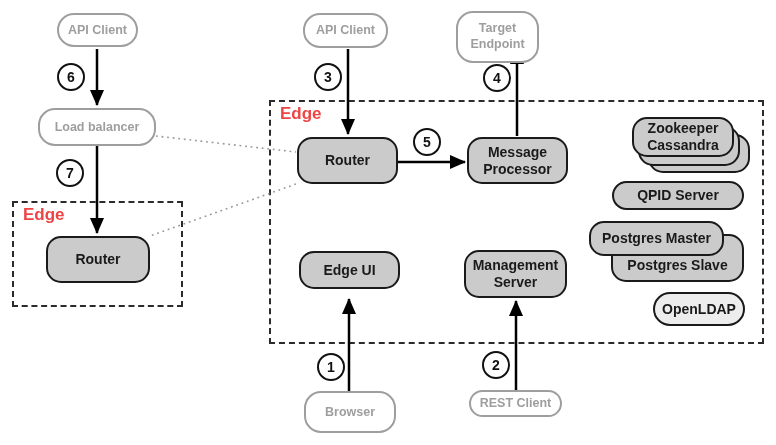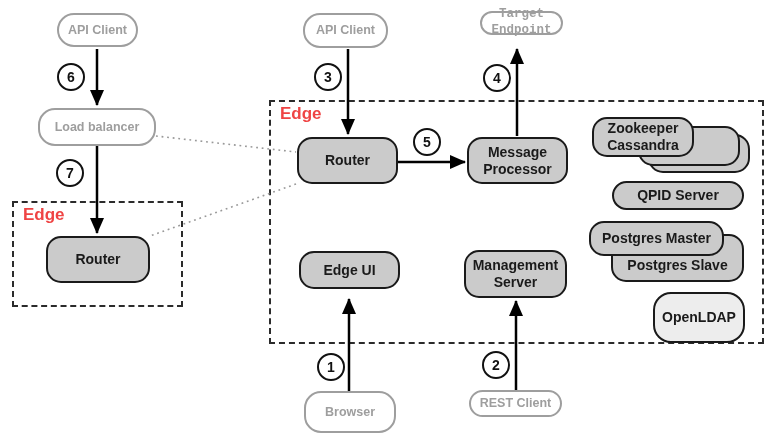--- a/index.html
+++ b/index.html
@@ -79,51 +79,51 @@
     <line x1="516" y1="390" x2="516" y2="301" stroke="#000" stroke-width="2.5" marker-end="url(#ah)"></line>
 
     <line x1="156" y1="136" x2="296" y2="152" stroke="#999999" stroke-width="1.6" stroke-dasharray="1.8 3.8"></line>
     <line x1="296" y1="184" x2="150" y2="236" stroke="#999999" stroke-width="1.6" stroke-dasharray="1.8 3.8"></line>
   </svg>
 
   <div class="node external" style="left:57px; top:13px; width:81px; height:34px;">API Client</div>
 
   <div class="node external" style="left:303px; top:13px; width:85px; height:35px;">API Client</div>
 
-  <div class="node external" style="left:480px; top:11px; width:83px; height:24px; line-height:1.25;font-family:Liberation Mono, monospace;">Target Endpoint</div>
+  <div class="node external" style="left:456px; top:11px; width:83px; height:52px; line-height:1.25;">Target Endpoint</div>
 
   <div class="node external" style="left:304px; top:391px; width:92px; height:42px;">Browser</div>
 
   <div class="node external" style="left:38px; top:108px; width:118px; height:38px;">Load balancer</div>
 
   <div class="node external" style="left:469px; top:390px; width:93px; height:27px;">REST Client</div>
 
   <div class="node internal" style="left:46px; top:236px; width:104px; height:47px;">Router</div>
 
   <div class="node internal" style="left:297px; top:137px; width:101px; height:47px;">Router</div>
 
   <div class="node internal" style="left:467px; top:137px; width:101px; height:47px; padding:0 8px;">Message Processor</div>
 
   <div class="node internal" style="left:299px; top:251px; width:101px; height:38px;">Edge UI</div>
 
   <div class="node internal" style="left:464px; top:250px; width:103px; height:48px; padding:0 6px;">Management Server</div>
 
   <div class="stack-layer" style="left:648px; top:134px; width:102px; height:39px;"></div>
   <div class="stack-layer" style="left:638px; top:126px; width:102px; height:40px;"></div>
-  <div class="node internal" style="left:592px; top:117px; width:102px; height:40px; flex-direction:column; line-height:17px;">
+  <div class="node internal" style="left:632px; top:117px; width:102px; height:40px; flex-direction:column; line-height:17px;">
     <div>Zookeeper</div>
     <div>Cassandra</div>
   </div>
 
   <div class="node internal pill" style="left:612px; top:181px; width:132px; height:29px;">QPID Server</div>
 
   <div class="node internal bottom-text" style="left:611px; top:234px; width:133px; height:48px;">Postgres Slave</div>
   <div class="node internal" style="left:589px; top:221px; width:135px; height:35px;">Postgres Master</div>
 
-  <div class="node internal light" style="left:653px; top:292px; width:92px; height:51px;">OpenLDAP</div>
+  <div class="node internal light" style="left:653px; top:292px; width:92px; height:34px;">OpenLDAP</div>
 
   <div class="step-badge" style="left:317px; top:353px;">1</div>
   <div class="step-badge" style="left:482px; top:351px;">2</div>
   <div class="step-badge" style="left:314px; top:63px;">3</div>
   <div class="step-badge" style="left:483px; top:64px;">4</div>
   <div class="step-badge" style="left:413px; top:128px;">5</div>
   <div class="step-badge" style="left:57px; top:63px;">6</div>
   <div class="step-badge" style="left:56px; top:159px;">7</div>
 
 </div>

